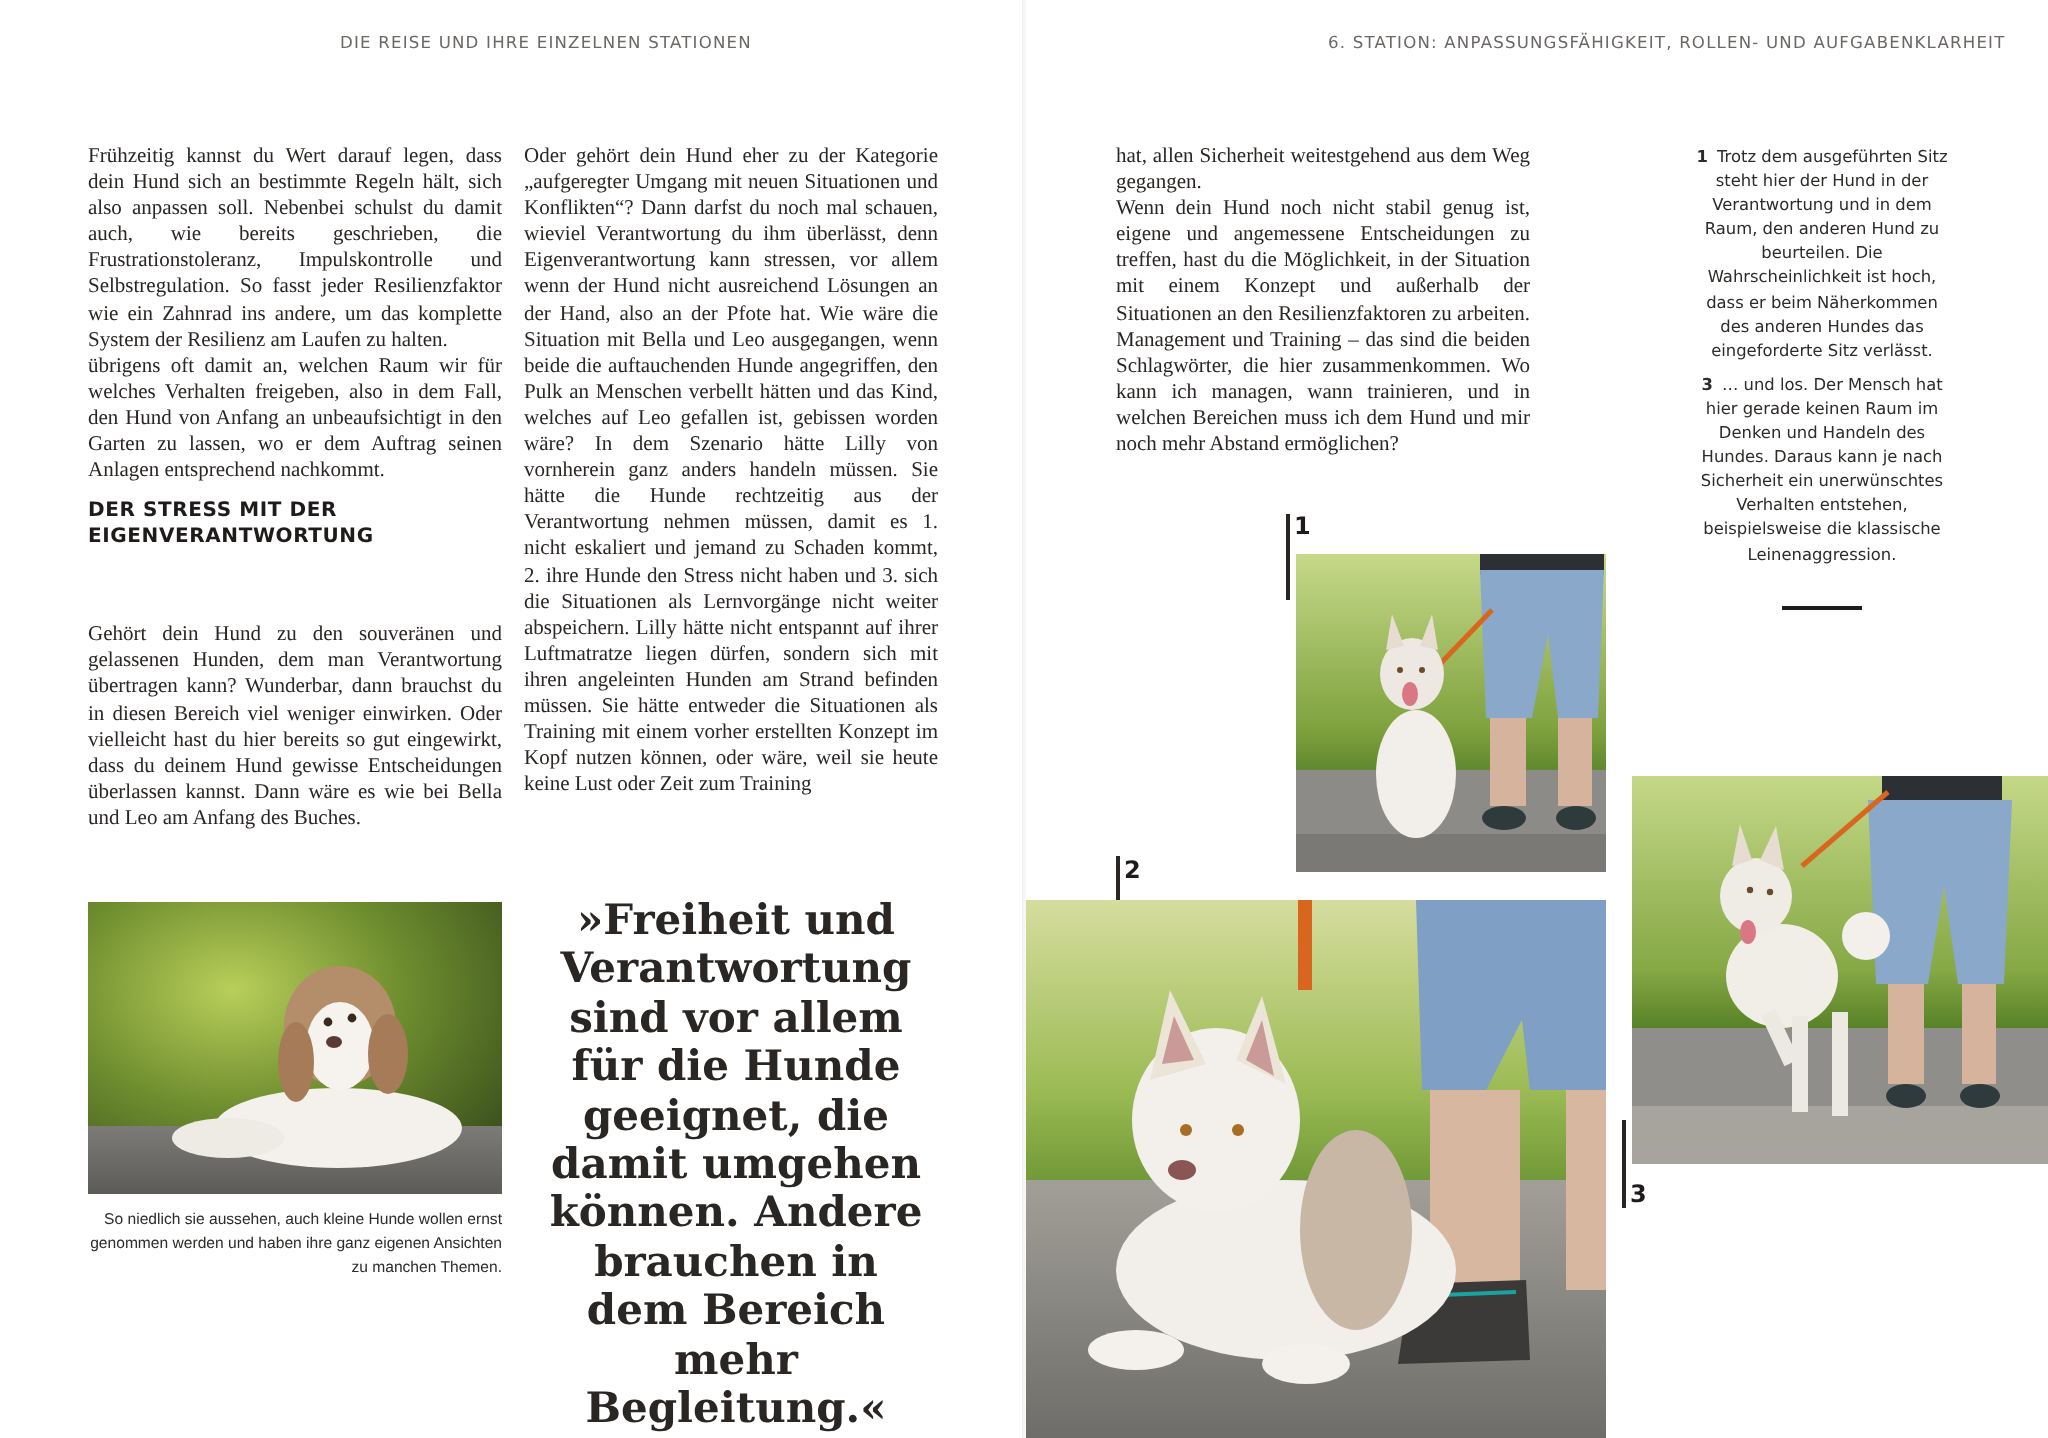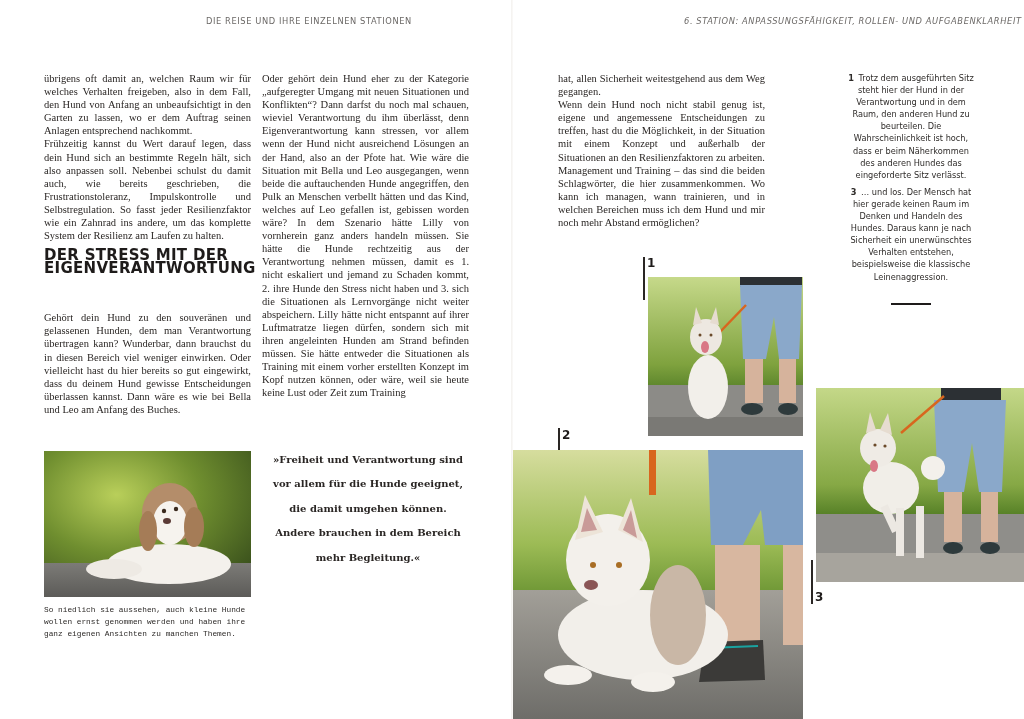--- a/index.html
+++ b/index.html
@@ -1,44 +1,44 @@
 <!DOCTYPE html>
 <html><head>
 <meta charset="utf-8">
 <style>
   html, body { margin:0; padding:0; }
   body { width:1024px; height:719px; position:relative; background:#ffffff; overflow:hidden; font-family:"Liberation Serif", serif; color:#2a2624; }
   .spread-gutter { position:absolute; left:511px; top:0; width:2px; height:719px; background:linear-gradient(90deg,#f3f1ee,#fbfaf9); }
-  .running-head { position:absolute; top:16px; font-family:"DejaVu Sans", sans-serif; font-size:8.3px; letter-spacing:0.6px; color:#6b6866; text-transform:uppercase; white-space:nowrap;margin-left:36px; }
+  .running-head { position:absolute; top:16px; font-family:"DejaVu Sans", sans-serif; font-size:8.3px; letter-spacing:0.6px; color:#6b6866; text-transform:uppercase; white-space:nowrap; }
   .body-text { position:absolute; font-family:"Liberation Serif", serif; font-size:10.5px; line-height:13.1px; color:#2a2624; text-align:left; }
   .body-text p { margin:0; }
-  .section-head { font-family:"DejaVu Sans", sans-serif; font-weight:bold; font-size:15px; line-height:13px; letter-spacing:0.3px; color:#1e1b1a; margin:7px 0 1px 0; text-transform:uppercase; }
+  .section-head { font-family:"DejaVu Sans", sans-serif; font-weight:bold; font-size:10px; line-height:13px; letter-spacing:0.3px; color:#1e1b1a; margin:7px 0 1px 0; text-transform:uppercase; }
   .photo { position:absolute; overflow:hidden; }
   .photo svg { display:block; width:100%; height:100%; }
-  .caption { position:absolute; font-family:Liberation Mono, monospace; font-size:7.8px; line-height:12px; color:#2e2b29; text-align:left; }
+  .caption { position:absolute; font-family:Liberation Sans, sans-serif; font-size:7.8px; line-height:12px; color:#2e2b29; text-align:right; }
   .side-caption { position:absolute; left:845px; top:72px; width:132px; font-family:"DejaVu Sans", sans-serif; font-size:8.2px; line-height:12.1px; color:#2e2b29; text-align:center; }
   .side-caption p { margin:0 0 5px 0; }
   .side-caption .num { font-weight:bold; margin-right:2px; }
   .end-rule { width:40px; height:2px; background:#1e1b1a; margin:2px auto 0 auto; }
-  .pull-quote { position:absolute; left:272px; top:448px; width:192px; font-family:"DejaVu Serif", serif; font-weight:bold; font-size:10px; line-height:24.4px; color:#2a2624; text-align:center; }
+  .pull-quote { position:absolute; left:272px; top:448px; width:192px; font-family:"DejaVu Serif", serif; font-weight:bold; font-size:21px; line-height:24.4px; color:#2a2624; text-align:center; }
   .marker { position:absolute; }
   .marker .bar { position:absolute; width:1.5px; background:#2a2624; }
   .marker .label { position:absolute; font-family:"DejaVu Sans", sans-serif; font-weight:bold; font-size:12px; color:#1e1b1a; }
   .folio { position:absolute; left:250px; top:711px; font-family:"DejaVu Sans", sans-serif; font-size:7.5px; color:#555;margin-top:40px; }
 </style>
 </head>
 <body>
 
 <div class="spread-gutter"></div>
 
 <div class="running-head" style="left:170px;">Die Reise und ihre einzelnen Stationen</div>
 
 <div class="body-text" style="left:44px; top:72px; width:207px;">
+  <p style="text-align:justify;">Frühzeitig kannst du Wert darauf legen, dass dein Hund sich an bestimmte Regeln hält, sich also anpassen soll. Nebenbei schulst du damit auch, wie bereits geschrieben, die Frustrationstoleranz, Impulskontrolle und Selbstregulation. So fasst jeder Resilienzfaktor wie ein Zahnrad ins andere, um das komplette System der Resilienz am Laufen zu halten.</p>
   <p style="text-align:justify;">übrigens oft damit an, welchen Raum wir für welches Verhalten freigeben, also in dem Fall, den Hund von Anfang an unbeaufsichtigt in den Garten zu lassen, wo er dem Auftrag seinen Anlagen entsprechend nachkommt.</p>
-  <p style="text-align:justify;">Frühzeitig kannst du Wert darauf legen, dass dein Hund sich an bestimmte Regeln hält, sich also anpassen soll. Nebenbei schulst du damit auch, wie bereits geschrieben, die Frustrationstoleranz, Impulskontrolle und Selbstregulation. So fasst jeder Resilienzfaktor wie ein Zahnrad ins andere, um das komplette System der Resilienz am Laufen zu halten.</p>
   <div class="section-head">Der Stress mit der Eigenverantwortung</div>
   <p style="text-align:justify;margin-top:36px;">Gehört dein Hund zu den souveränen und gelassenen Hunden, dem man Verantwortung übertragen kann? Wunderbar, dann brauchst du in diesen Bereich viel weniger einwirken. Oder vielleicht hast du hier bereits so gut eingewirkt, dass du deinem Hund gewisse Entscheidungen überlassen kannst. Dann wäre es wie bei Bella und Leo am Anfang des Buches.</p>
 </div>
 
 <div class="body-text" style="left:262px; top:72px; width:207px; text-align:justify;">
   <p style="text-align:justify;">Oder gehört dein Hund eher zu der Kategorie „aufgeregter Umgang mit neuen Situationen und Konflikten“? Dann darfst du noch mal schauen, wieviel Verantwortung du ihm überlässt, denn Eigenverantwortung kann stressen, vor allem wenn der Hund nicht ausreichend Lösungen an der Hand, also an der Pfote hat. Wie wäre die Situation mit Bella und Leo ausgegangen, wenn beide die auftauchenden Hunde angegriffen, den Pulk an Menschen verbellt hätten und das Kind, welches auf Leo gefallen ist, gebissen worden wäre? In dem Szenario hätte Lilly von vornherein ganz anders handeln müssen. Sie hätte die Hunde rechtzeitig aus der Verantwortung nehmen müssen, damit es 1. nicht eskaliert und jemand zu Schaden kommt, 2. ihre Hunde den Stress nicht haben und 3. sich die Situationen als Lernvorgänge nicht weiter abspeichern. Lilly hätte nicht entspannt auf ihrer Luftmatratze liegen dürfen, sondern sich mit ihren angeleinten Hunden am Strand befinden müssen. Sie hätte entweder die Situationen als Training mit einem vorher erstellten Konzept im Kopf nutzen können, oder wäre, weil sie heute keine Lust oder Zeit zum Training</p>
 </div>
 
 <div class="photo" style="left:44px; top:451px; width:207px; height:146px;">
   <svg viewBox="0 0 207 146" preserveAspectRatio="none">
@@ -65,21 +65,21 @@
     <circle cx="132" cy="58" r="2.2" fill="#3a2a1e"></circle>
     <ellipse cx="123" cy="70" rx="4" ry="3" fill="#5a3a35"></ellipse>
   </svg>
 </div>
 <div class="caption" style="left:44px; top:604px; width:207px;">So niedlich sie aussehen, auch kleine Hunde wollen ernst genommen werden und haben ihre ganz eigenen Ansichten zu manchen Themen.</div>
 
 <div class="pull-quote">»Freiheit und Verantwortung sind vor allem für die Hunde geeignet, die damit umgehen können. Andere brauchen in dem Bereich mehr Begleitung.«</div>
 
 <div class="folio">154</div>
 
-<div class="running-head" style="left:648px;font-style:italic;">6. Station: Anpassungsfähigkeit, Rollen- und Aufgabenklarheit</div>
+<div class="running-head" style="left:664px;">6. Station: Anpassungsfähigkeit, Rollen- und Aufgabenklarheit</div>
 
 <div class="body-text" style="left:558px; top:72px; width:207px;">
   <p style="text-align:justify;">hat, allen Sicherheit weitestgehend aus dem Weg gegangen.</p>
   <p style="text-align:justify;">Wenn dein Hund noch nicht stabil genug ist, eigene und angemessene Entscheidungen zu treffen, hast du die Möglichkeit, in der Situation mit einem Konzept und außerhalb der Situationen an den Resilienzfaktoren zu arbeiten. Management und Training – das sind die beiden Schlagwörter, die hier zusammenkommen. Wo kann ich managen, wann trainieren, und in welchen Bereichen muss ich dem Hund und mir noch mehr Abstand ermöglichen?</p>
 </div>
 
 <div class="side-caption">
   <p><span class="num">1</span> <span>Trotz dem ausgeführten Sitz steht hier der Hund in der Verantwortung und in dem Raum, den anderen Hund zu beurteilen. Die Wahrscheinlichkeit ist hoch, dass er beim Näherkommen des anderen Hundes das eingeforderte Sitz verlässt.</span></p>
   <p style="margin-bottom:20px;"><span class="num">3</span> <span>… und los. Der Mensch hat hier gerade keinen Raum im Denken und Handeln des Hundes. Daraus kann je nach Sicherheit ein unerwünschtes Verhalten entstehen, beispielsweise die klassische Leinenaggression.</span></p>
   <div class="end-rule"></div>

